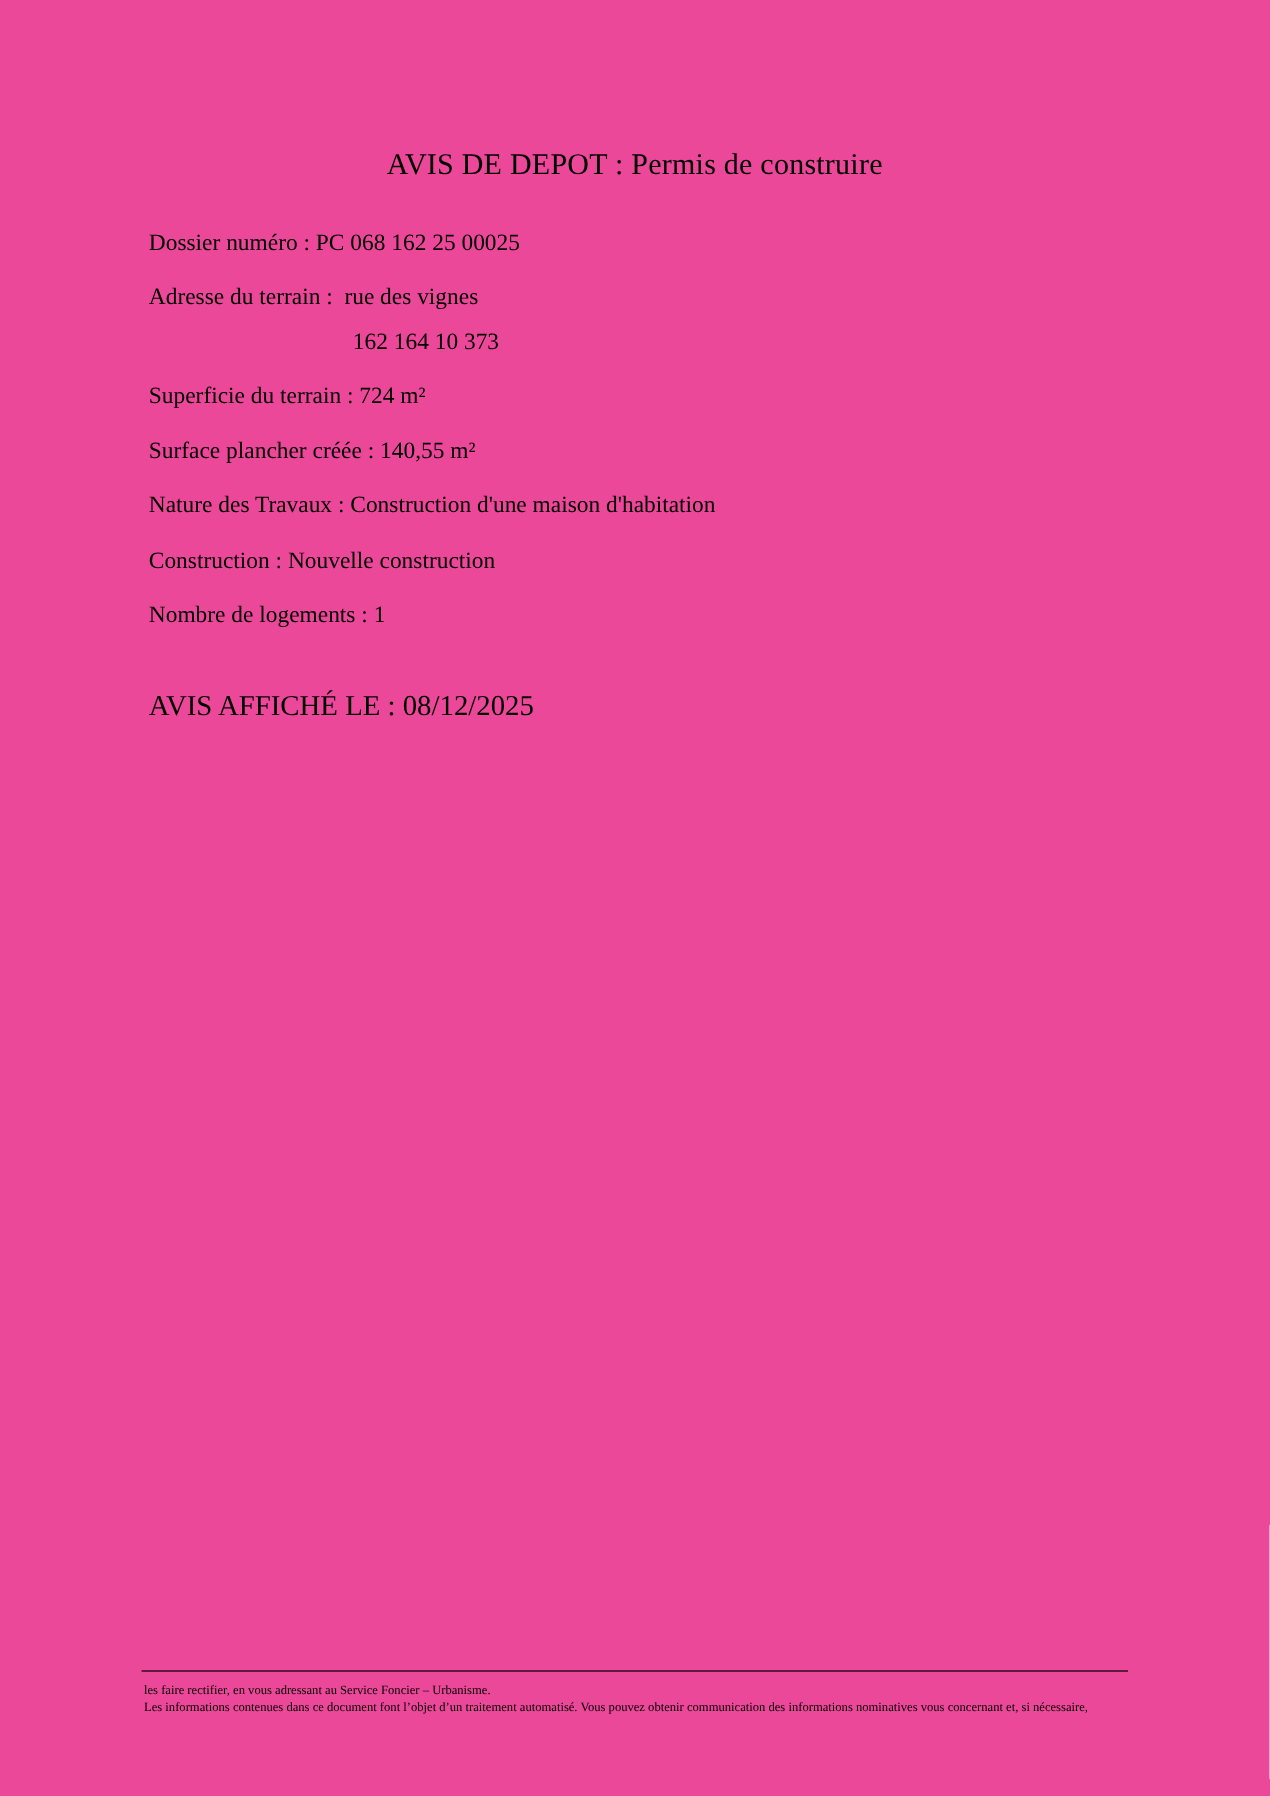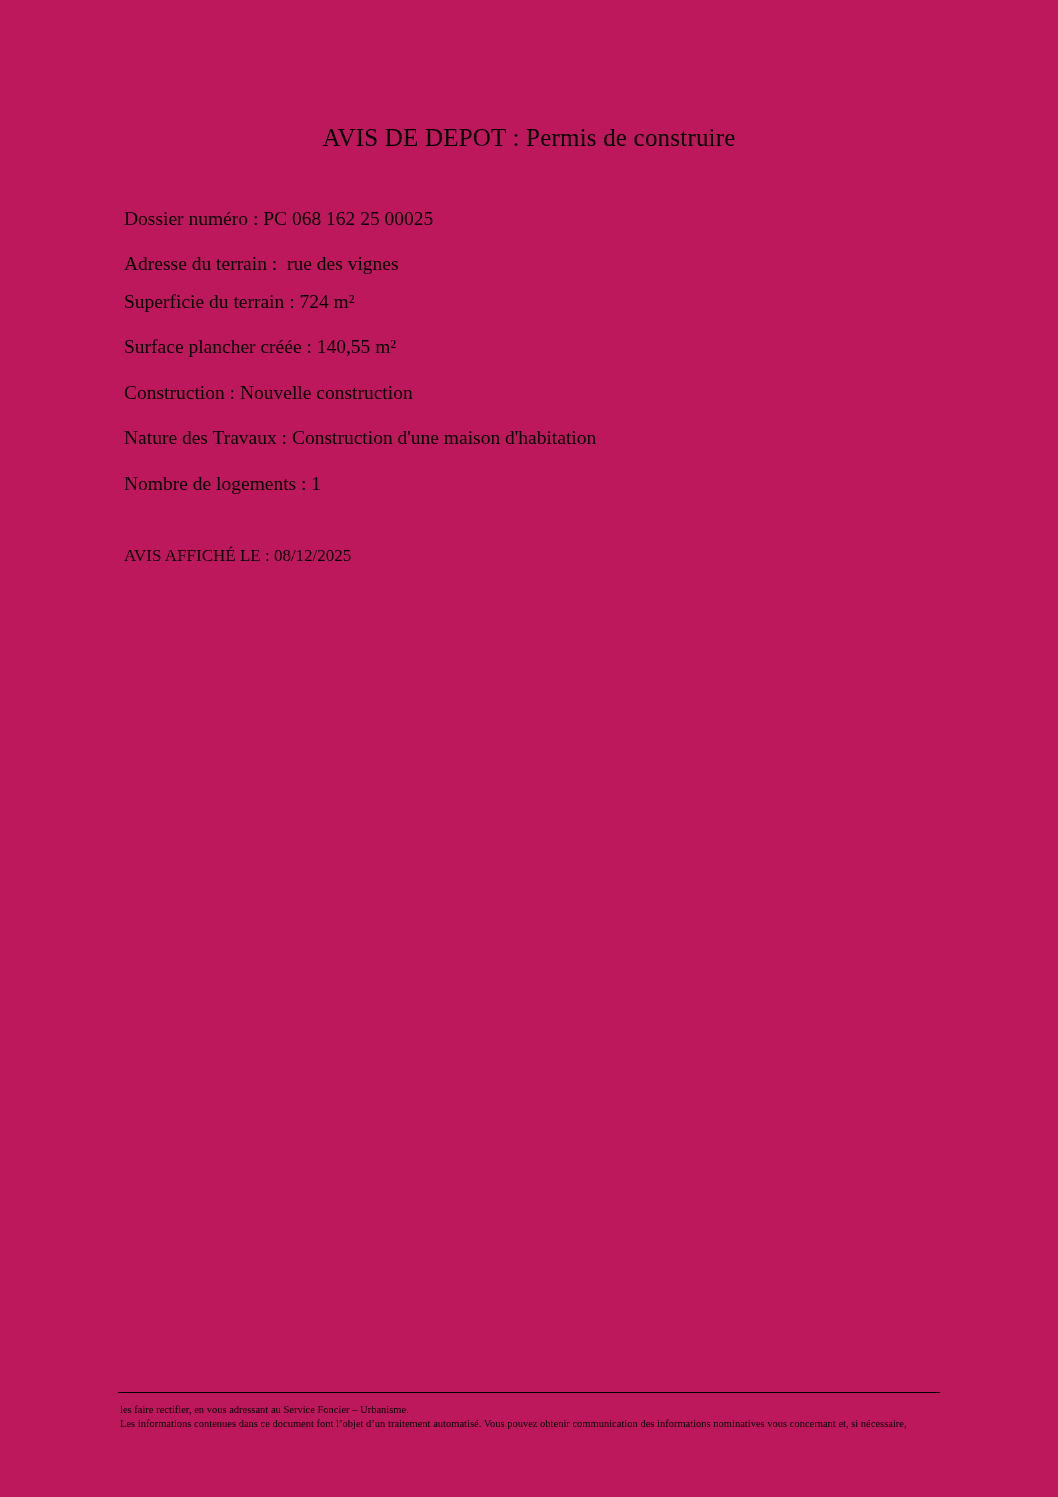--- a/index.html
+++ b/index.html
@@ -4,21 +4,21 @@
 <style>
   html, body {
     margin: 0;
     padding: 0;
     background: #ffffff;
   }
   .page {
     position: relative;
     width: 1058px;
     height: 1497px;
-    background: #be185d;
+    background: #ec4899;
     font-family: "Liberation Serif", serif;
     color: #000000;
     overflow: hidden;
   }
   .doc-title {
     position: absolute;
     top: 124px;
     left: 0;
     width: 1058px;
     text-align: center;
@@ -29,37 +29,36 @@
     position: absolute;
     top: 193px;
     left: 124px;
     width: 820px;
   }
   .line {
     font-size: 19.5px;
     line-height: 1.05;
     margin-bottom: 25px;
     white-space: pre;
-    margin-top: 16px;
   }
   .line.address {
     margin-bottom: 17px;
   }
   .address-cont {
     font-size: 19.5px;
     line-height: 1.05;
     margin-left: 170px;
     margin-bottom: 25px;
     white-space: pre;
   }
   .spacer {
     height: 28px;
   }
   .posted {
-    font-size: 17px;
+    font-size: 24px;
     line-height: 1.05;
     white-space: pre;
   }
   .footer-rule {
     position: absolute;
     left: 118px;
     top: 1392px;
     width: 822px;
     border-top: 1px solid #000000;
   }
@@ -78,25 +77,26 @@
 
 <div class="page">
 
   <div class="doc-title">AVIS DE DEPOT : Permis de construire</div>
 
   <div class="body-block">
 
     <div class="line">Dossier numéro : PC 068 162 25 00025</div>
 
     <div class="line address">Adresse du terrain :  rue des vignes</div>
+    <div class="address-cont">162 164 10 373</div>
 
     <div class="line">Superficie du terrain : 724 m²</div>
     <div class="line">Surface plancher créée : 140,55 m²</div>
+    <div class="line">Nature des Travaux : Construction d'une maison d'habitation</div>
     <div class="line">Construction : Nouvelle construction</div>
-    <div class="line">Nature des Travaux : Construction d'une maison d'habitation</div>
     <div class="line">Nombre de logements : 1</div>
 
     <div class="spacer"></div>
 
     <div class="posted">AVIS AFFICHÉ LE : 08/12/2025</div>
 
   </div>
 
   <div class="footer-rule"></div>
 

